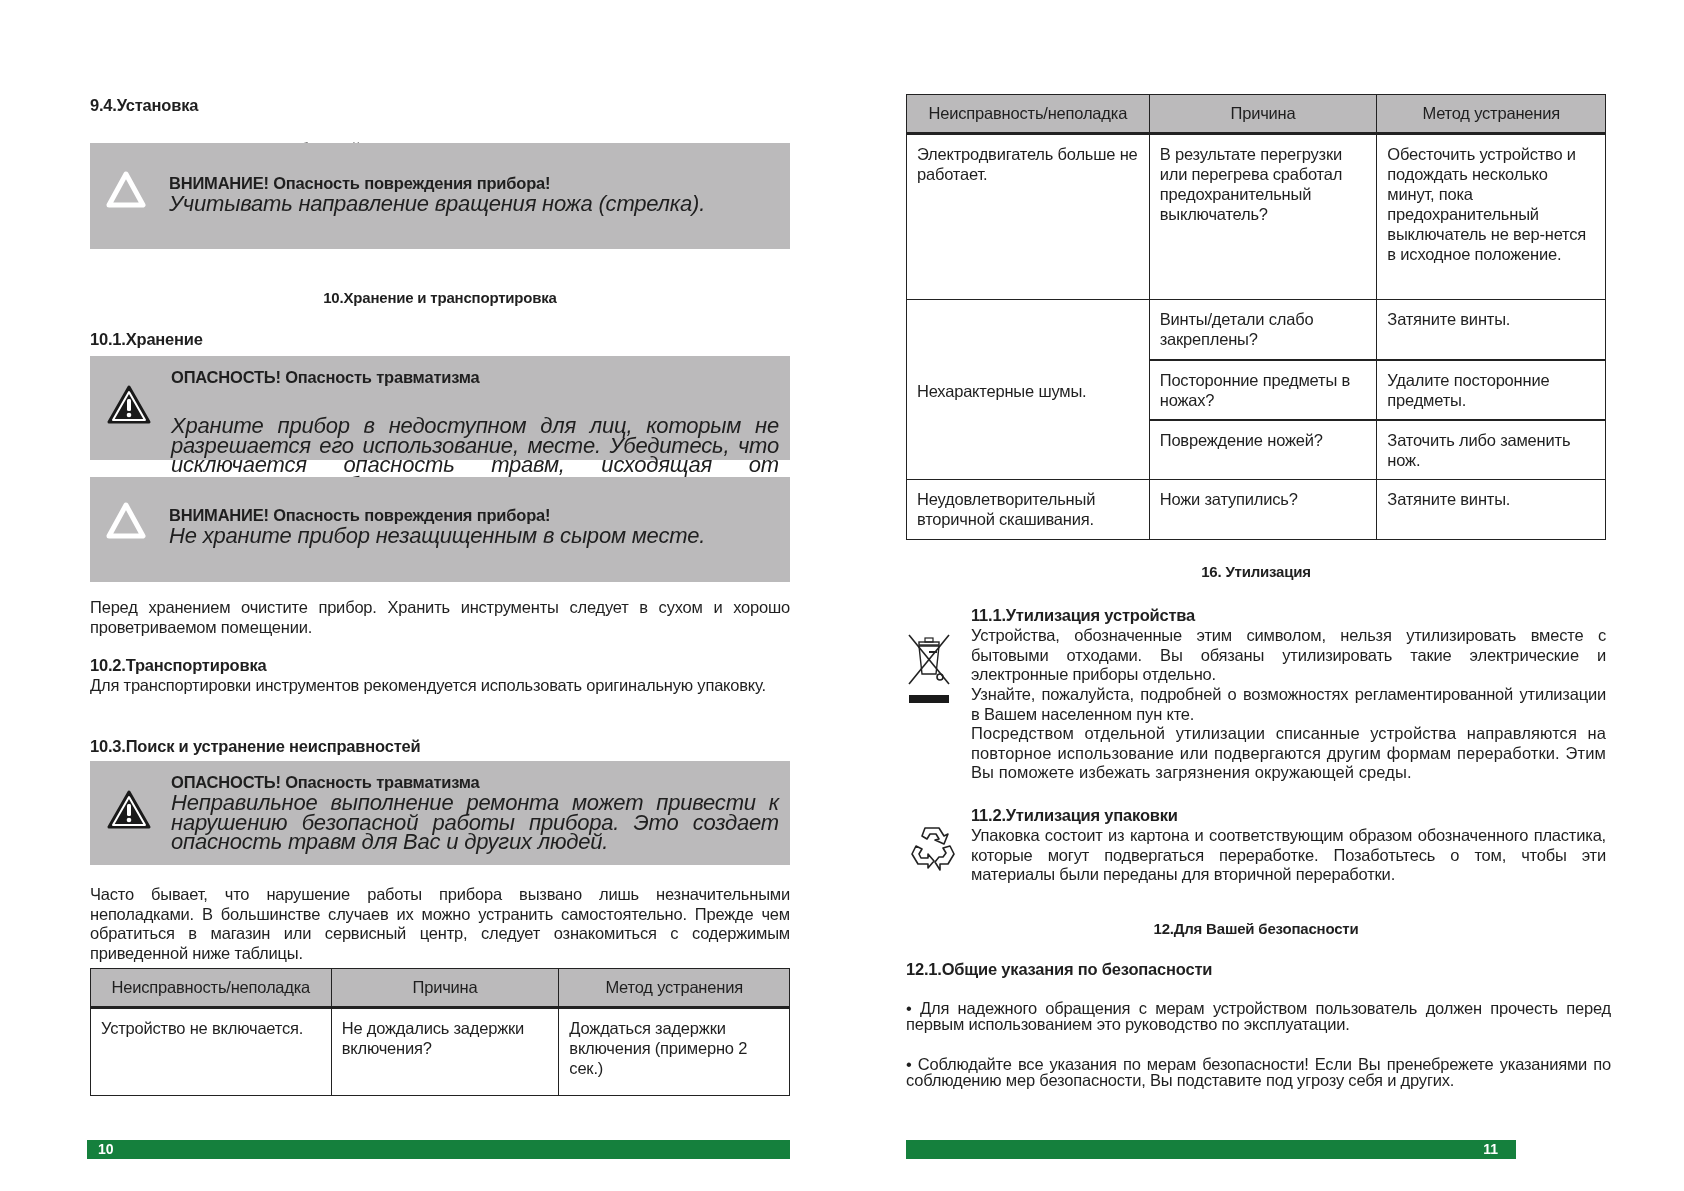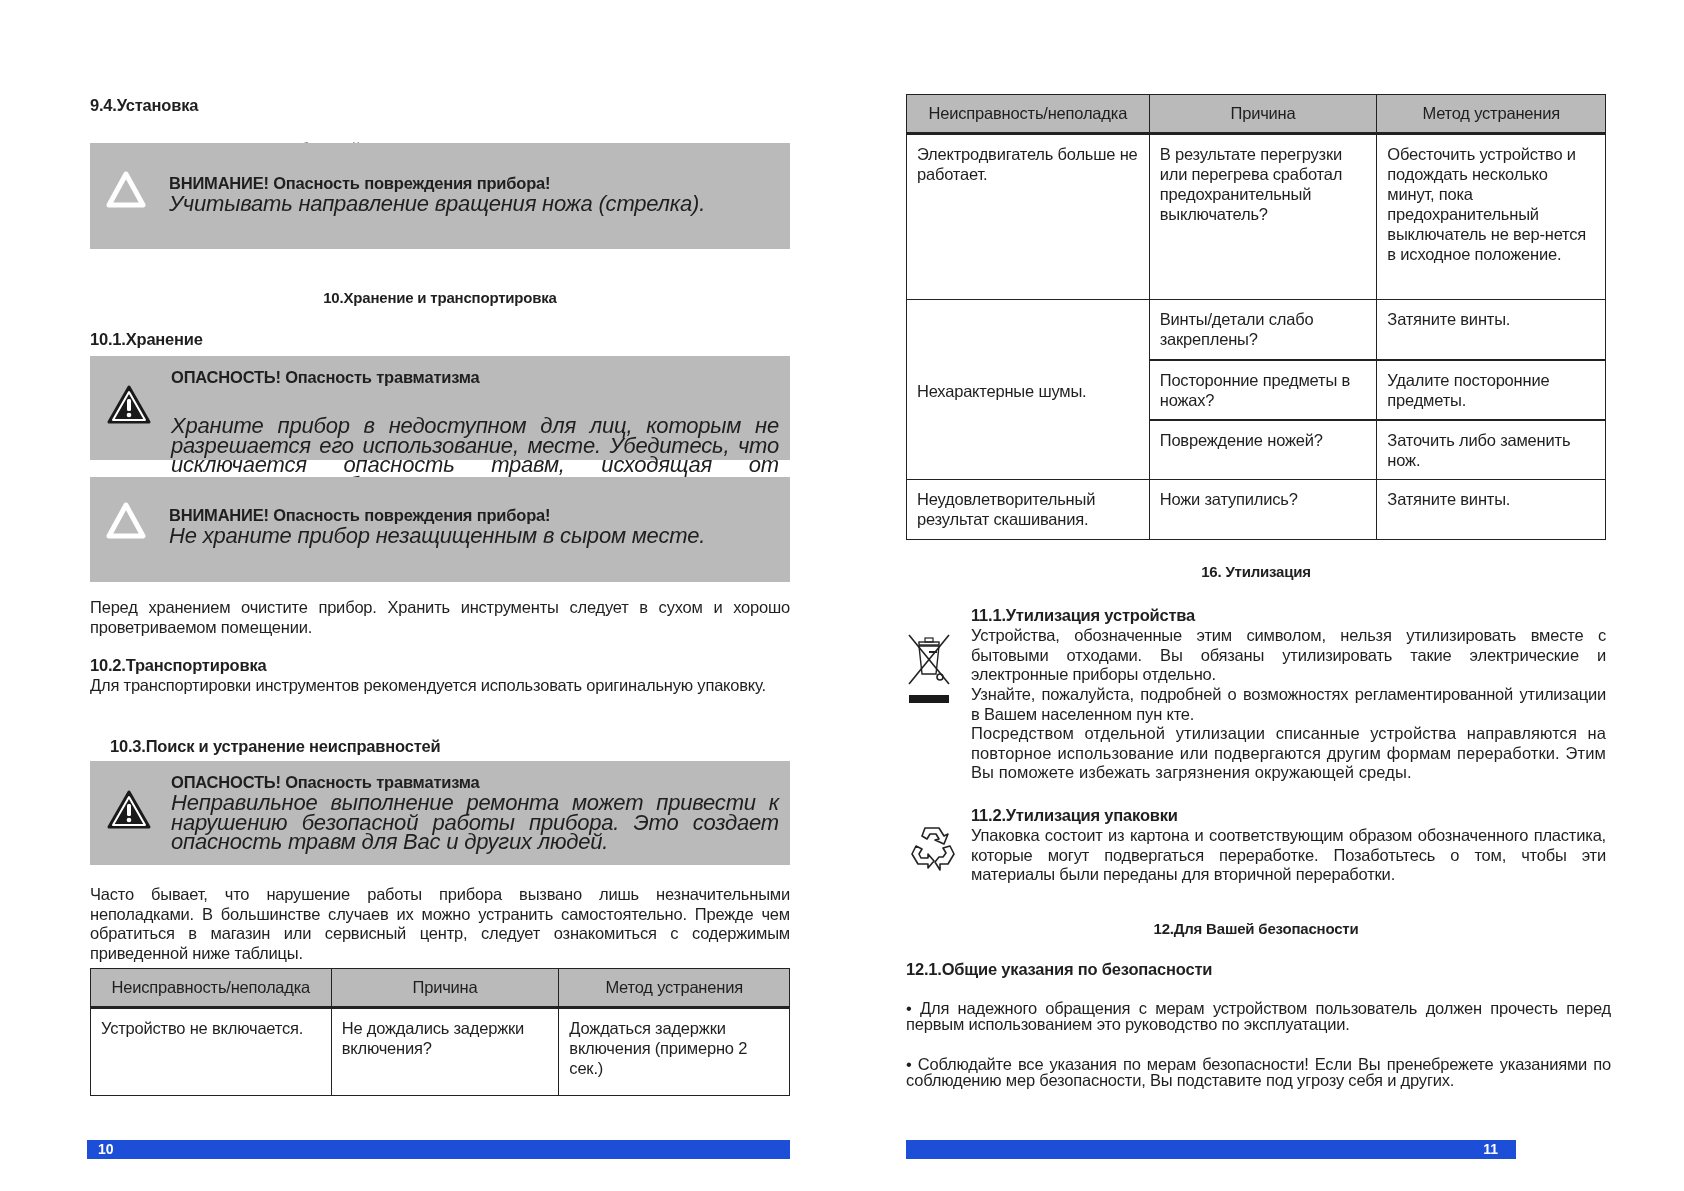--- a/index.html
+++ b/index.html
@@ -15,21 +15,21 @@
   .just { text-align:justify; }
   .box { position:absolute; background:#bbbabb; left:0; width:700px; }
   .box .icon { position:absolute; }
   .box .btitle { font-weight:bold; font-size:16.5px; letter-spacing:-0.2px; }
   .box .btext { font-size:22px; line-height:19.5px; letter-spacing:-0.2px;font-style:italic; }
   table.ts { position:absolute; border-collapse:collapse; font-size:16.5px; letter-spacing:-0.2px; }
   table.ts th { background:#bbbabb; font-weight:normal; height:37px; border:1.5px solid #222; border-bottom:3px solid #222; padding:0 8px; text-align:center; }
   table.ts td { border:1.5px solid #222; vertical-align:top; padding:9px 10px 6px 10px; line-height:20px; }
   table.ts td.mid { vertical-align:middle; }
   table.ts td.thick-top { border-top:2.5px solid #222; }
-  .footer { position:absolute; top:1140px; height:19px; background:#1d4ed8; color:#fff; font-weight:bold; font-size:14px; line-height:19px; }
+  .footer { position:absolute; top:1140px; height:19px; background:#15803d; color:#fff; font-weight:bold; font-size:14px; line-height:19px; }
 </style>
 </head>
 <body>
 
 <div class="page left">
 
   <div class="abs h-sub" style="top:96px;left:0;">9.4.Установка</div>
   <div class="abs txt" style="top:116px;left:0;margin-top:24px;">Установка производится в обратной последовательности.</div>
 
   <div class="box" style="top:143px;height:106px;">
@@ -67,21 +67,21 @@
     </span>
     <div class="abs btitle" style="left:79px;top:29px;">ВНИМАНИЕ! Опасность повреждения прибора!</div>
     <div class="abs btext" style="left:79px;top:49px;">Не храните прибор незащищенным в сыром месте.</div>
   </div>
 
   <div class="abs txt just" style="top:598px;left:0;width:700px;">Перед хранением очистите прибор. Хранить инструменты следует в сухом и хорошо проветриваемом помещении.</div>
 
   <div class="abs h-sub" style="top:656px;left:0;">10.2.Транспортировка</div>
   <div class="abs txt just" style="top:676px;left:0;width:700px;">Для транспортировки инструментов рекомендуется использовать оригинальную упаковку.</div>
 
-  <div class="abs h-sub" style="top:737px;left:0;margin-left:20px;">10.3.Поиск и устранение неисправностей</div>
+  <div class="abs h-sub" style="top:737px;left:0;">10.3.Поиск и устранение неисправностей</div>
 
   <div class="box" style="top:761px;height:104px;">
     <span class="icon" style="left:16px;top:28px;">
       <svg width="46" height="42" viewBox="0 0 46 42">
           <path d="M23 3 L43 38 L3 38 Z" fill="#1a1a1a" stroke="#1a1a1a" stroke-width="3" stroke-linejoin="round"></path>
           <path d="M23 8 L39 36 L7 36 Z" fill="none" stroke="#fff" stroke-width="2" stroke-linejoin="round"></path>
           <rect x="21" y="15" width="4" height="12" rx="1.5" fill="#fff"></rect>
           <circle cx="23" cy="31" r="2.3" fill="#fff"></circle>
         </svg>
     </span>
@@ -142,21 +142,21 @@
     </tr>
     <tr style="height:60px;">
       <td class="thick-top">Посторонние предметы в ножах?</td>
       <td class="thick-top">Удалите посторонние предметы.</td>
     </tr>
     <tr style="height:60px;">
       <td class="thick-top">Повреждение ножей?</td>
       <td class="thick-top">Заточить либо заменить нож.</td>
     </tr>
     <tr style="height:60px;">
-      <td>Неудовлетворительный результат скашивания.</td>
+      <td>Неудовлетворительный вторичной скашивания.</td>
       <td>Ножи затупились?</td>
       <td>Затяните винты.</td>
     </tr>
   </tbody>
     </table>
 
   <div class="abs h-center" style="top:563px;left:0;">16. Утилизация</div>
 
   <span class="abs" style="top:632px;left:0;">
     <svg width="46" height="72" viewBox="0 0 46 72">

